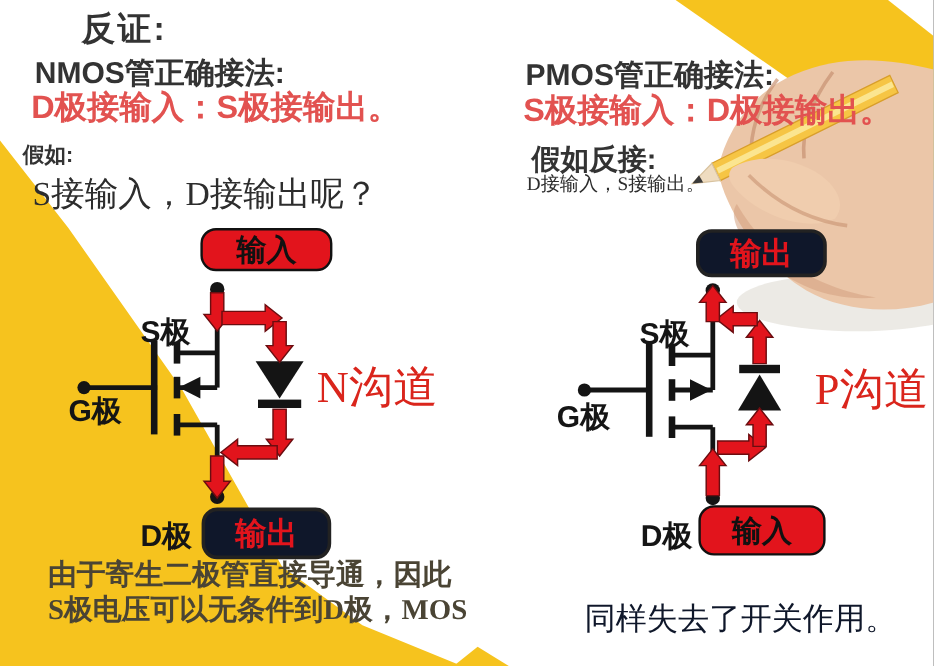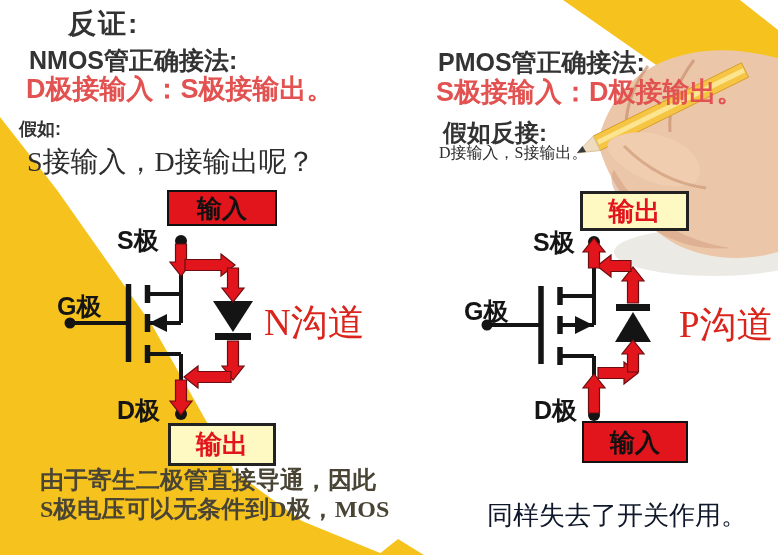--- a/index.html
+++ b/index.html
@@ -14,28 +14,28 @@
   .serif{font-family:"Liberation Serif","DejaVu Serif",serif;}
   .title{left:68px;top:5px;font-size:28px;letter-spacing:2px;}
   .nm-heading{left:29px;top:44px;font-size:25px;}
   .nm-rule{left:26px;top:71px;font-size:27px;font-weight:bold;color:var(--soft-red,#E25250);}
   .nm-if{left:19px;top:117px;font-size:18px;}
   .nm-q{left:27px;top:143px;font-size:28px;color:#2d2d2d;}
   .pm-heading{left:438px;top:46px;font-size:25px;}
   .pm-rule{left:436px;top:74px;font-size:27px;font-weight:bold;color:var(--soft-red,#E25250);}
   .pm-if{left:443px;top:117px;font-size:24px;}
   .pm-q{left:439px;top:143px;font-size:16px;color:#2d2d2d;}
-  .io-box{display:flex;align-items:center;justify-content:center;font-weight:bold;}
+  .io-box{display:flex;align-items:center;justify-content:center;font-weight:bold;border-radius:13px;}
   .box-filled{background:var(--accent-red,#E2141C);border:2px solid #111;color:#111;font-size:25px;}
-  .box-outline{background:#fef9c3;border:3px solid #222;color:var(--accent-red,#E2141C);font-size:26px;}
+  .box-outline{background:#0f172a;border:3px solid #222;color:var(--accent-red,#E2141C);font-size:26px;}
   .nm-in{left:167px;top:190px;width:106px;height:32px;}
   .nm-out{left:168px;top:423px;width:102px;height:37px;}
   .pm-out{left:580px;top:191px;width:103px;height:34px;}
   .pm-in{left:582px;top:421px;width:102px;height:38px;}
-  .term{font-size:25px;font-weight:600;color:#151515;}
+  .term{font-size:25px;font-weight:600;color:#151515;margin-top:36px;}
   .nm-s{left:117px;top:224px;}  .nm-g{left:57px;top:290px;}  .nm-d{left:117px;top:394px;}
   .pm-s{left:533px;top:226px;}  .pm-g{left:464px;top:295px;} .pm-d{left:534px;top:394px;}
   .channel{font-size:37px;font-weight:normal;color:var(--channel-red,#DA251C);font-family:"Liberation Serif","DejaVu Serif",serif;}
   .nm-ch{left:264px;top:298px;}
   .pm-ch{left:679px;top:300px;}
   .nm-conc{left:40px;top:466px;font-size:24px;font-weight:600;line-height:28.5px;color:var(--ink-on-yellow,#4A4434);}
   .pm-conc{left:487px;top:498px;font-size:26px;color:#0f172a;}
 </style>
 </head>
 <body>

